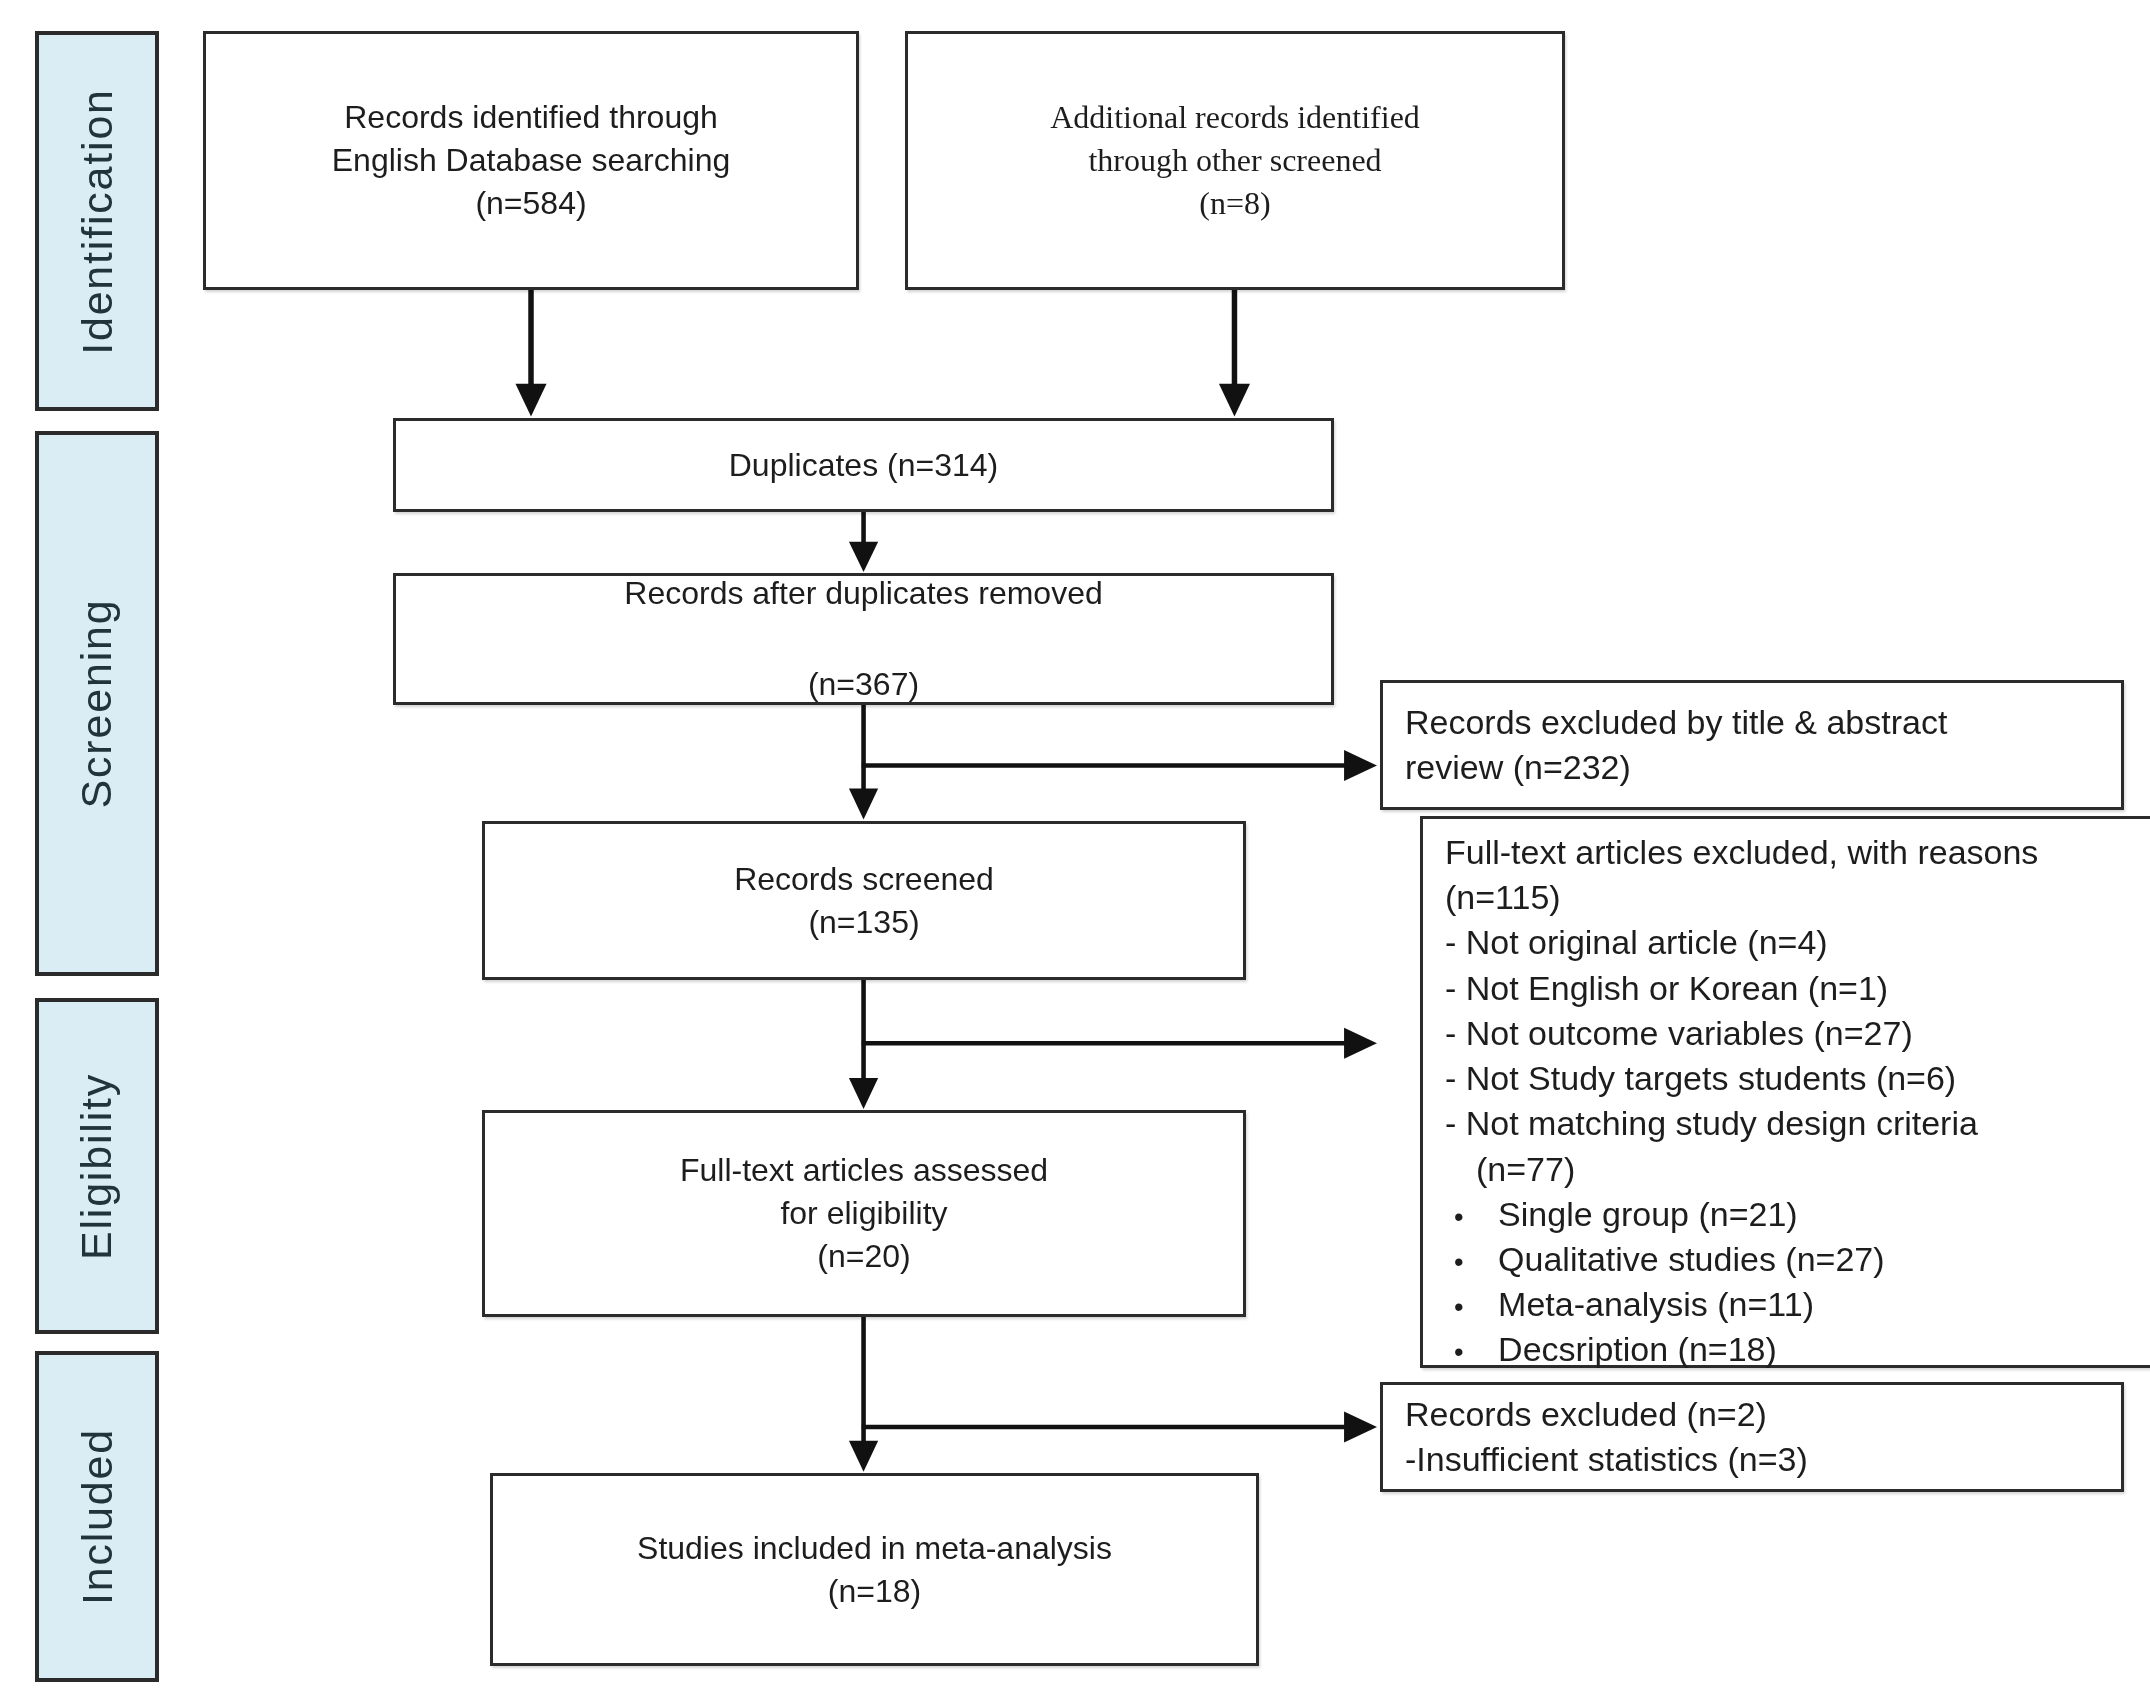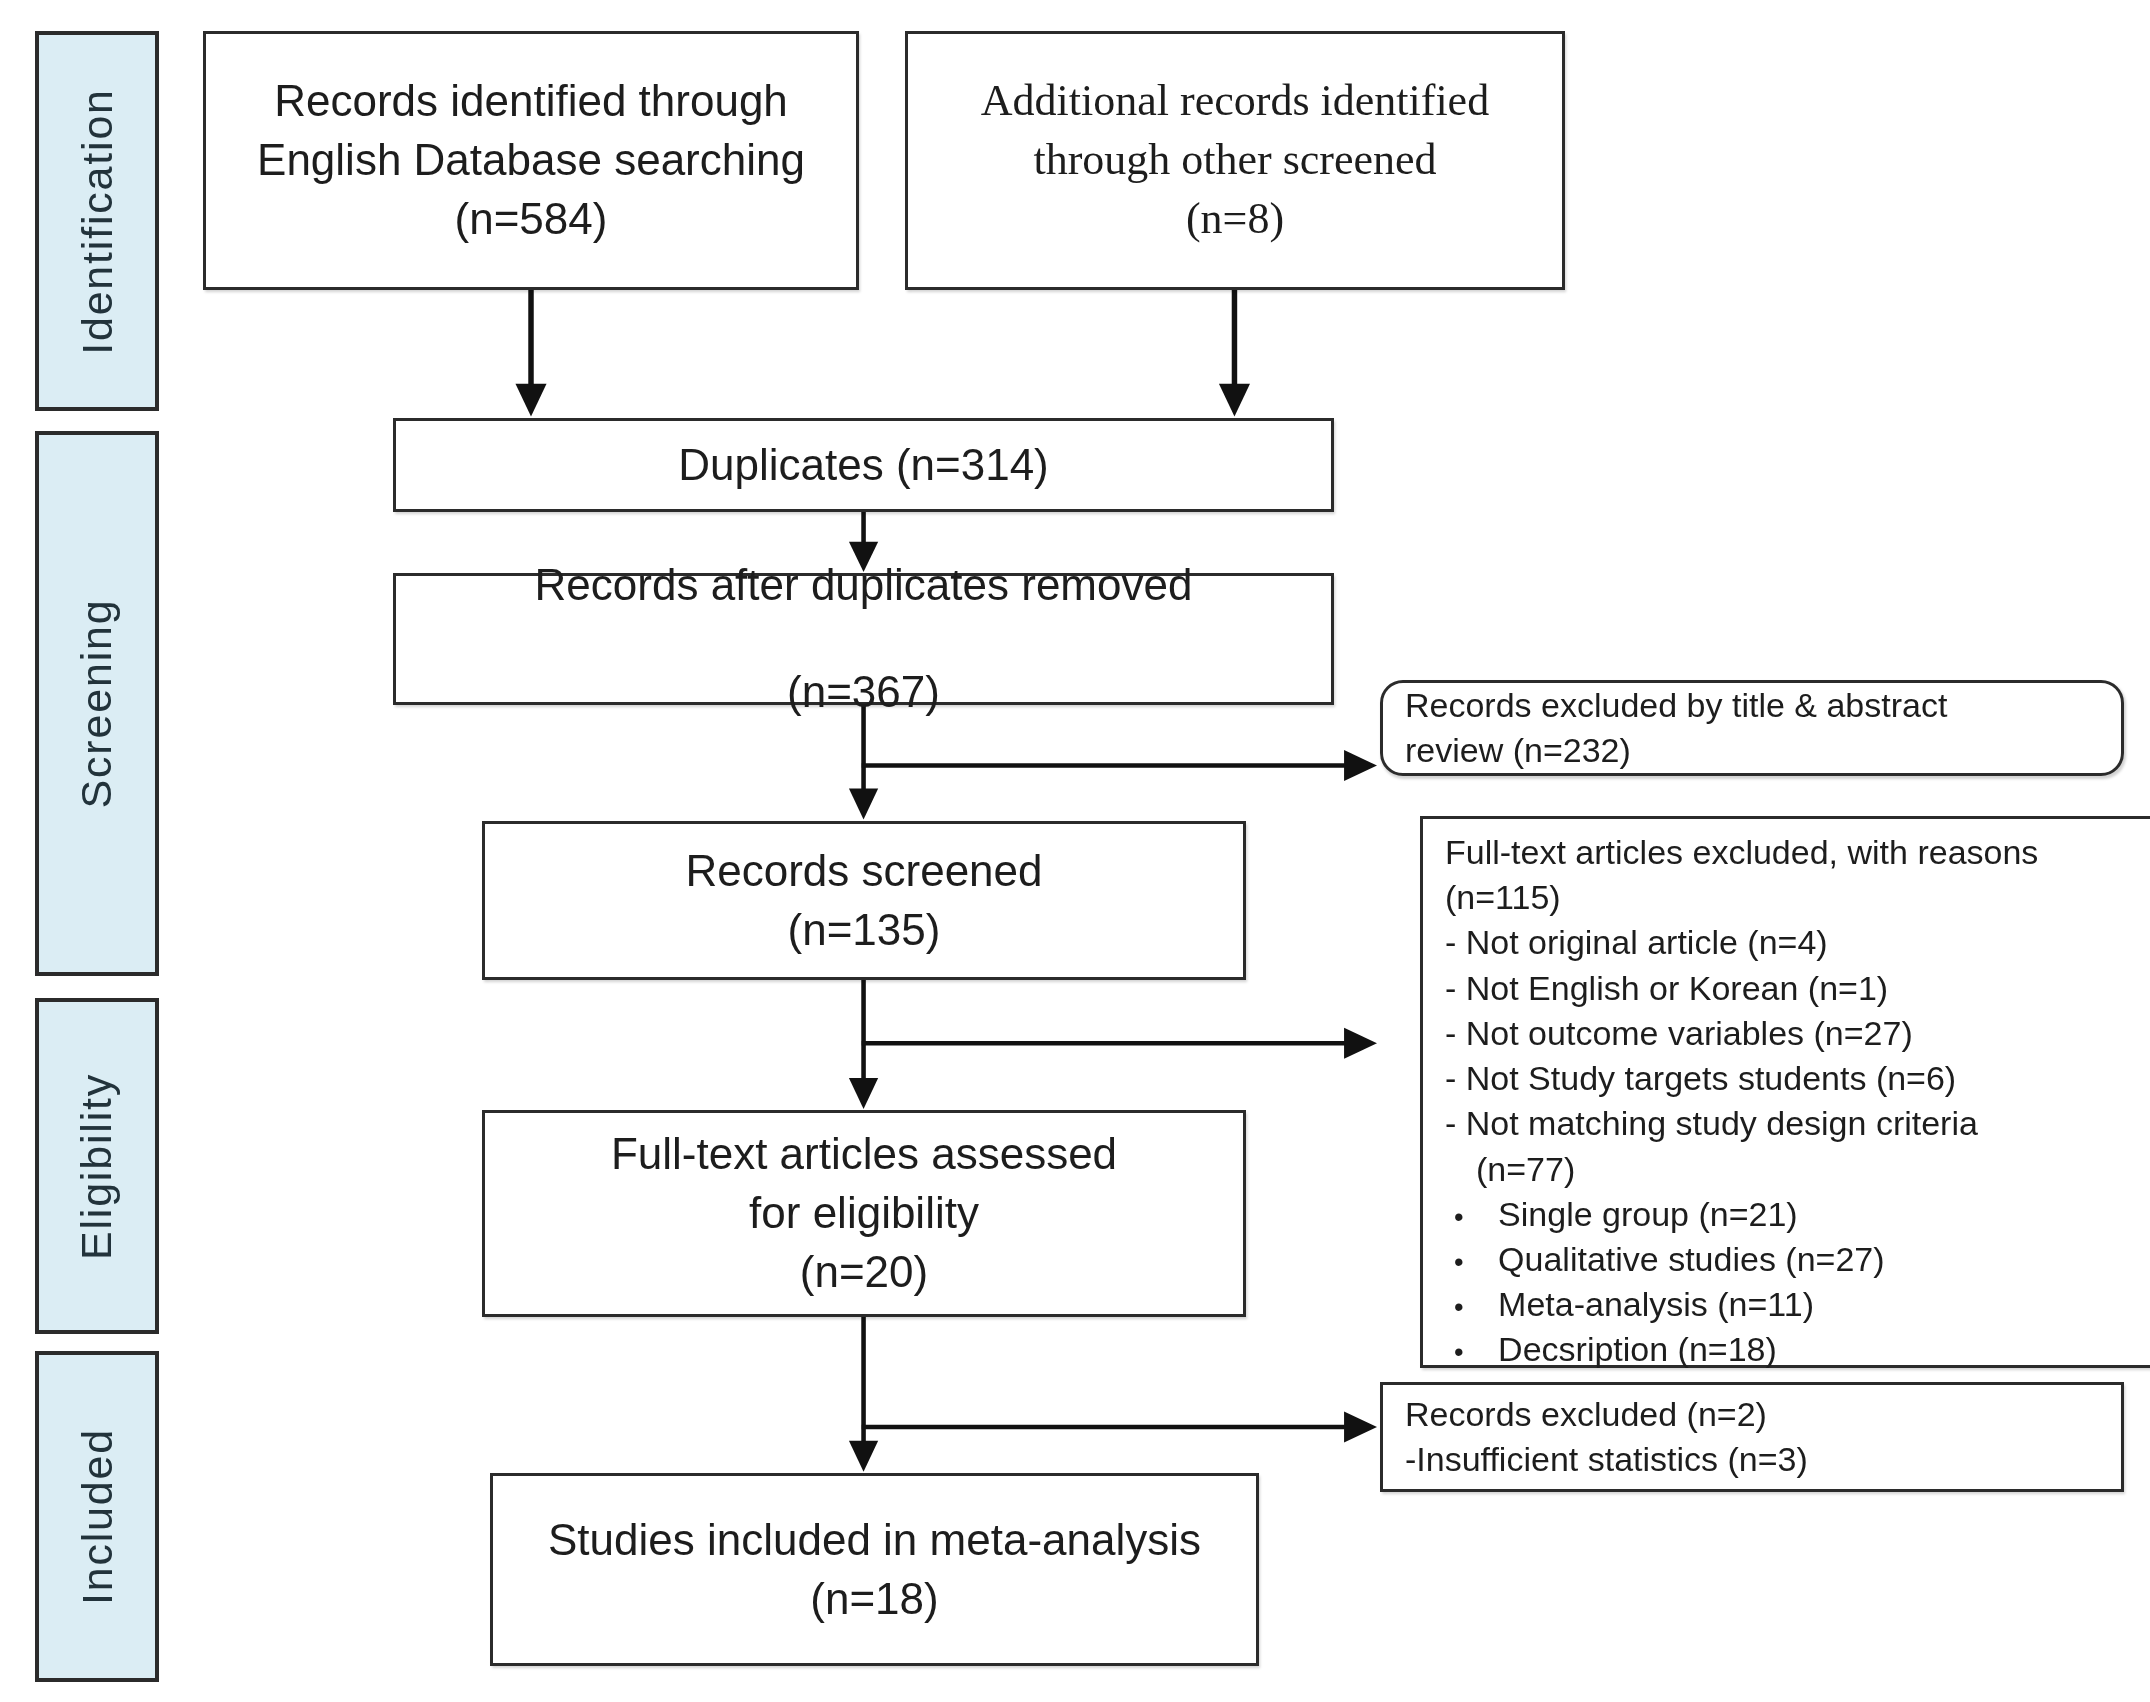--- a/index.html
+++ b/index.html
@@ -20,21 +20,21 @@
          border:4.6px solid var(--box-border);box-sizing:border-box;
          display:flex;align-items:center;justify-content:center;}
   .stage-label{transform:rotate(-90deg);white-space:nowrap;font-size:43px;
                letter-spacing:1.8px;color:#22333b;}
 
   
   .node{position:absolute;background:#fff;border:3.7px solid var(--box-border);
         box-sizing:border-box;display:flex;flex-direction:column;
         align-items:center;justify-content:center;text-align:center;
         box-shadow:1.8px 2.7px 2.7px rgba(0,0,0,.18);}
-  .node .line{font-size:44px;line-height:1.34;white-space:nowrap;}
+  .node .line{font-size:32px;line-height:1.34;white-space:nowrap;}
 
   
   .side{position:absolute;left:1380px;width:744px;background:#fff;
         border:3.7px solid var(--box-border);box-sizing:border-box;
         box-shadow:1.8px 2.7px 2.7px rgba(0,0,0,.18);
         display:flex;flex-direction:column;justify-content:center;
         padding:7.3px 9.1px 7.3px 22px;text-align:left;}
   .side .sline{font-size:34px;line-height:1.33;white-space:nowrap;}
   .reasons{justify-content:flex-start;padding-top:11px;margin-left:40px;}
   .indent{padding-left:31px;}
@@ -130,21 +130,21 @@
     <div class="line">Full-text articles assessed</div>
     <div class="line">for eligibility</div>
     <div class="line">(n=20)</div>
   </div>
 
   <div class="node" style="left:490px;top:1473px;width:769px;height:193px;">
     <div class="line">Studies included in meta-analysis</div>
     <div class="line">(n=18)</div>
   </div>
 
-  <div class="side" style="top:680px;height:96px;border-radius:23px;">
+  <div class="side" style="top:680px;height:130px;">
     <div class="sline">Records excluded by title &amp; abstract</div>
     <div class="sline">review (n=232)</div>
   </div>
 
   <div class="side reasons" style="top:816px;height:552px;">
     <div class="sline">Full-text articles excluded, with reasons</div>
     <div class="sline">(n=115)</div>
     <div class="sline">- Not original article (n=4)</div>
     <div class="sline">- Not English or Korean (n=1)</div>
     <div class="sline">- Not outcome variables (n=27)</div>

